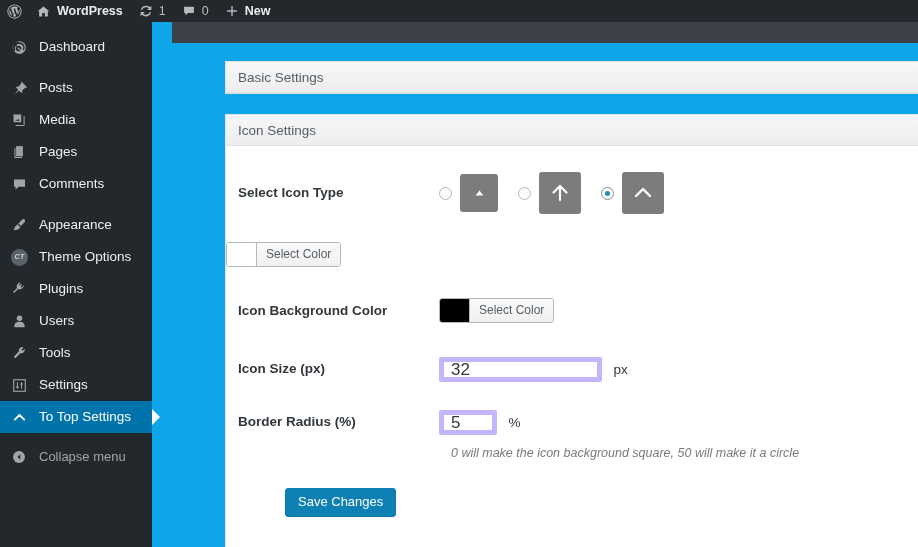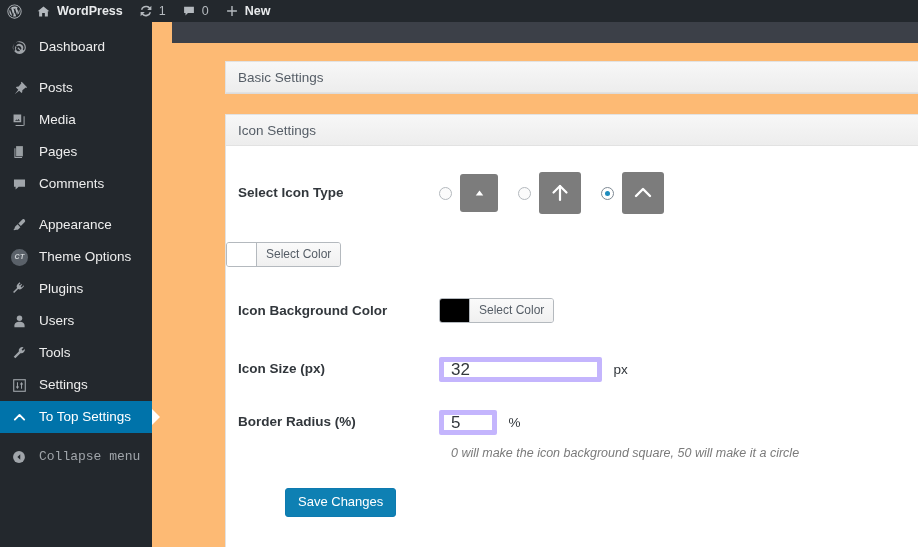--- a/index.html
+++ b/index.html
@@ -88,21 +88,20 @@
     border-style: solid;
     border-width: 8px 0 8px 8px;
     border-color: transparent transparent transparent #ffffff;
   }
   .menu-sep { height: 9px; }
   .menu-item.collapse {
     color: #a0a5aa;
     font-size: 13px;
     height: 30px;
     line-height: 30px;
-    font-family: Liberation Mono, monospace;
   }
   .menu-item.collapse .mi-icon { color: #a0a5aa; }
 
   
   .badge-ct {
     width: 17px; height: 17px;
     border-radius: 50%;
     background: #5a6169;
     color: #cfd3d6;
     font-size: 7px;
@@ -112,21 +111,21 @@
     align-items: center;
     justify-content: center;
     letter-spacing: .3px;
   }
 
   
   .content-wrap {
     position: absolute;
     top: 22px; left: 152px;
     width: 766px; height: 525px;
-    background: #fdba74;
+    background: #0ea5e9;
     overflow: hidden;
     padding-left: 8px;
   }
   .topband {
     position: absolute;
     top: 0; left: 20px;
     width: 746px; height: 21px;
     background: #3c4048;
   }
 

